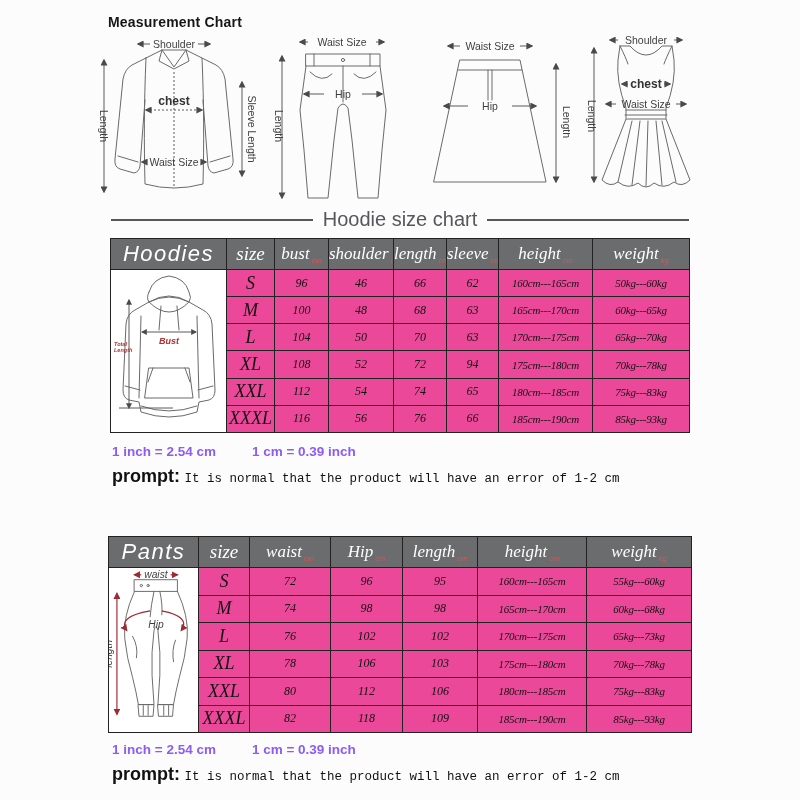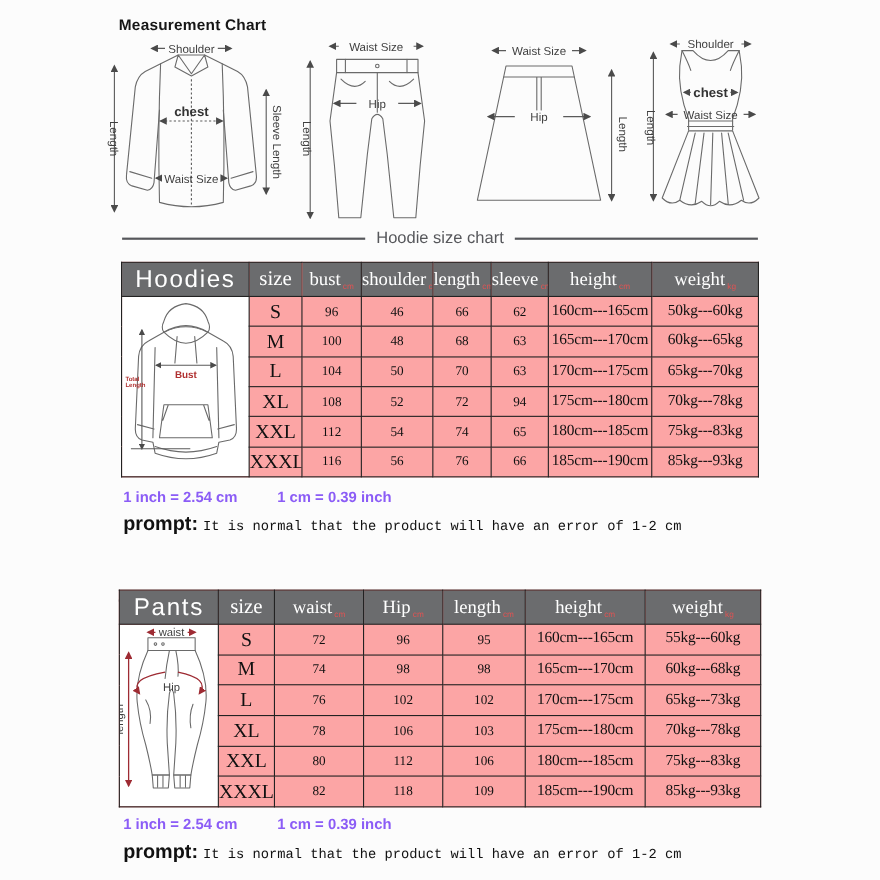--- a/index.html
+++ b/index.html
@@ -5,36 +5,36 @@
   html,body{margin:0;padding:0;background:#fff;}
   #canvas{position:relative;width:800px;height:800px;background:#fcfcfc;overflow:hidden;
           font-family:"Liberation Sans",sans-serif;}
   .abs{position:absolute;}
 
   
   .meas-title{left:108px;top:14px;font-size:14px;font-weight:bold;color:#161616;letter-spacing:.2px;}
 
   
   .sec-title{display:flex;align-items:center;gap:10px;color:#56575b;
-             font-size:15px;font-weight:400;white-space:nowrap;}
+             font-size:20px;font-weight:400;white-space:nowrap;}
   .sec-title .ln{flex:1;height:0;border-top:2.5px solid #56575b;}
 
   
-  table.size-table{border-collapse:collapse;table-layout:fixed;background:#fca5a5;}
+  table.size-table{border-collapse:collapse;table-layout:fixed;background:#ec4899;font-style:italic;}
   .size-table th,.size-table td{border:1.5px solid #222;text-align:center;vertical-align:middle;
       padding:0;overflow:hidden;}
   .size-table thead th{background:#6b6c6e;color:#fff;height:30px;font-weight:400;}
   th.product{font-family:"Liberation Sans",sans-serif;font-size:22px;letter-spacing:1.5px;}
   th.colhead{font-family:"Liberation Serif","DejaVu Serif",serif;font-size:17px;}
   .u{font-size:7.5px;color:#e05353;margin-left:2px;position:relative;top:4px;
      font-family:"Liberation Sans",sans-serif;}
   .size-table tbody tr{height:27px;}
   td.sizecell{font-family:"Liberation Serif","DejaVu Serif",serif;font-size:18px;color:#111;}
   td.numcell{font-family:"Liberation Serif","DejaVu Serif",serif;font-size:12px;color:#111;}
-  td.rangecell{font-family:"Liberation Serif","DejaVu Serif",serif;font-size:14px;color:#111;letter-spacing:-.2px;}
+  td.rangecell{font-family:"Liberation Serif","DejaVu Serif",serif;font-size:11px;color:#111;letter-spacing:-.2px;}
   td.img-cell{background:#fff;}
 
   
   .note-red{color:#8b5cf6;font-size:13.5px;font-weight:600;}
   .note-red .gap{margin-left:36px;}
   .note-prompt{margin-top:7px;color:#111;}
   .note-prompt .plabel{font-weight:bold;font-size:18px;font-family:"Liberation Sans",sans-serif;}
   .note-prompt .ptext{font-family:"Liberation Mono","DejaVu Sans Mono",monospace;font-size:12.5px;}
 
   

